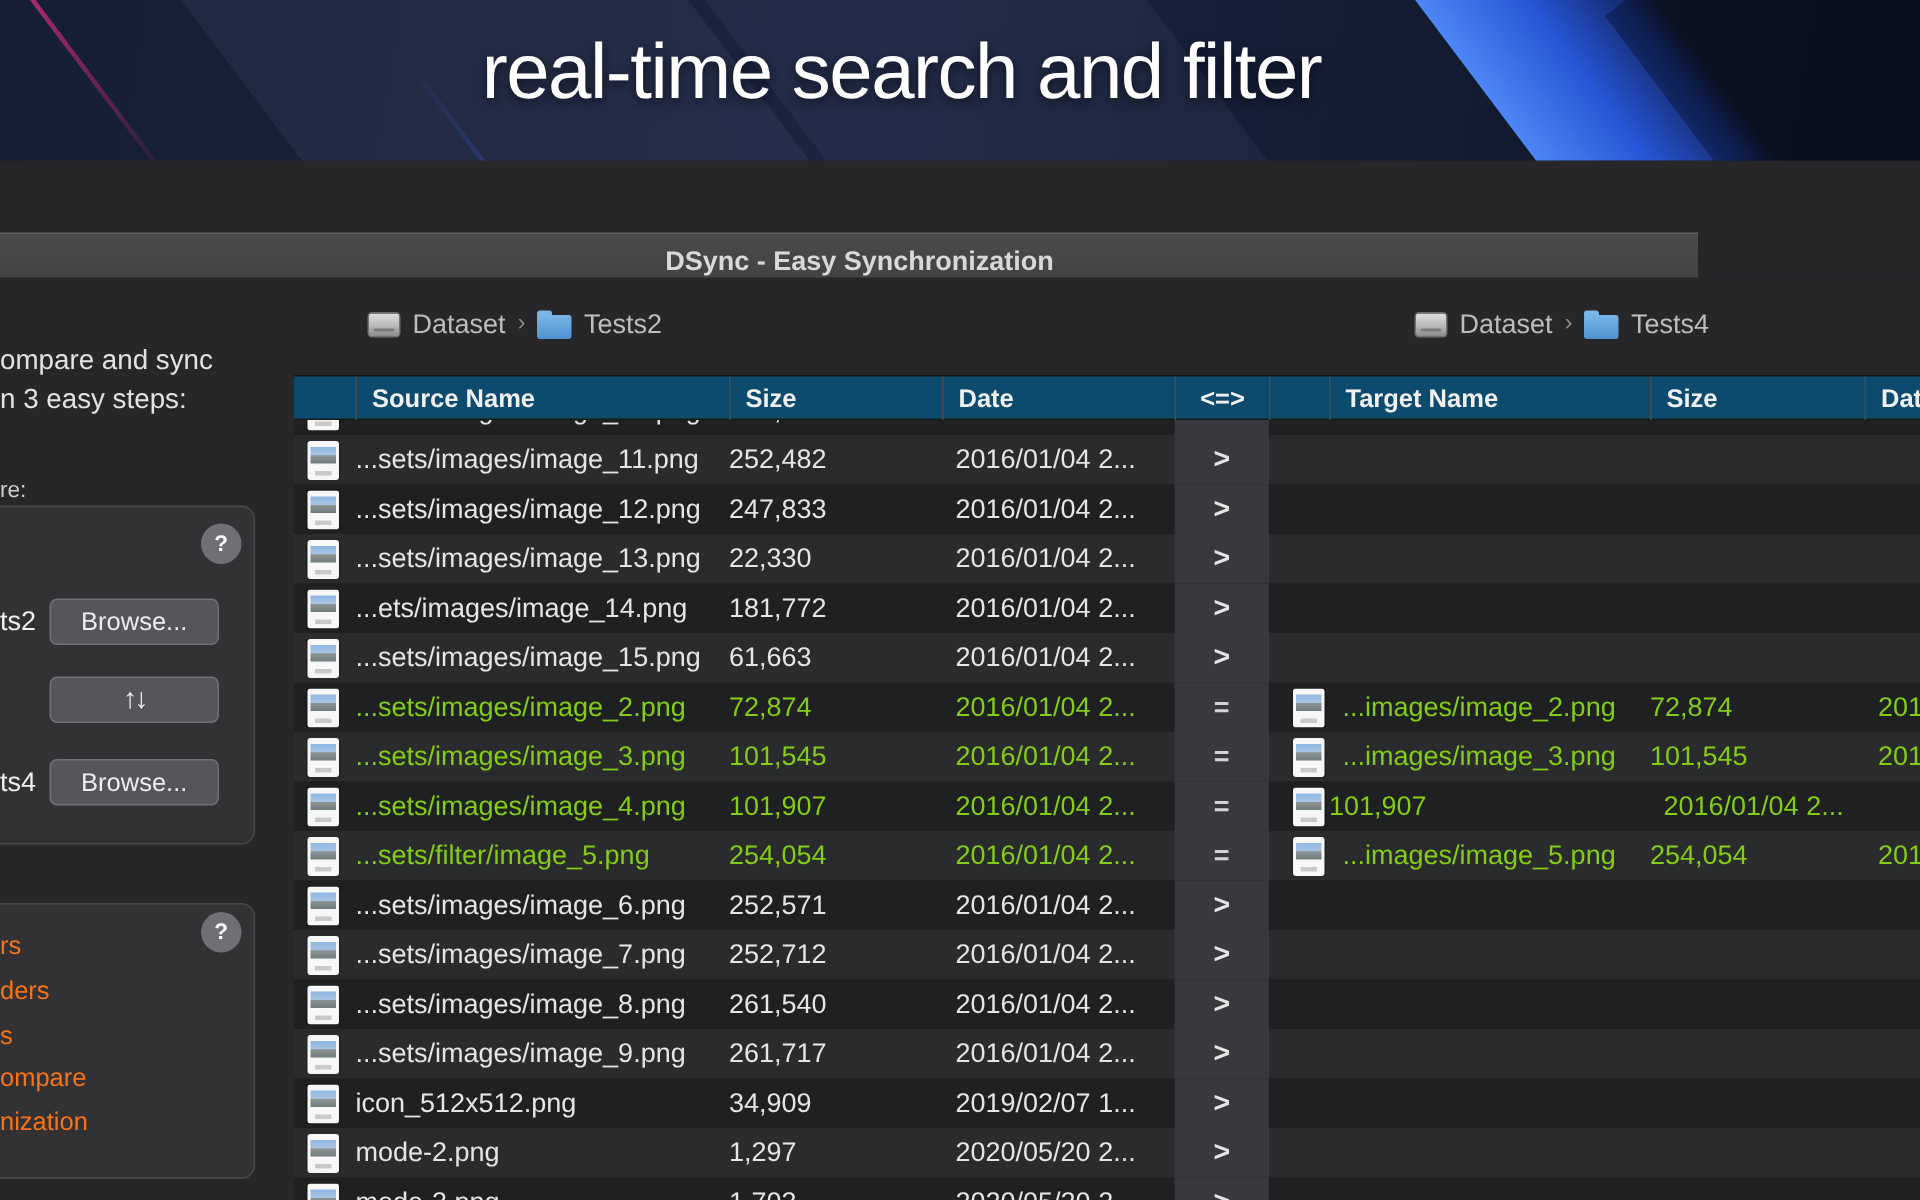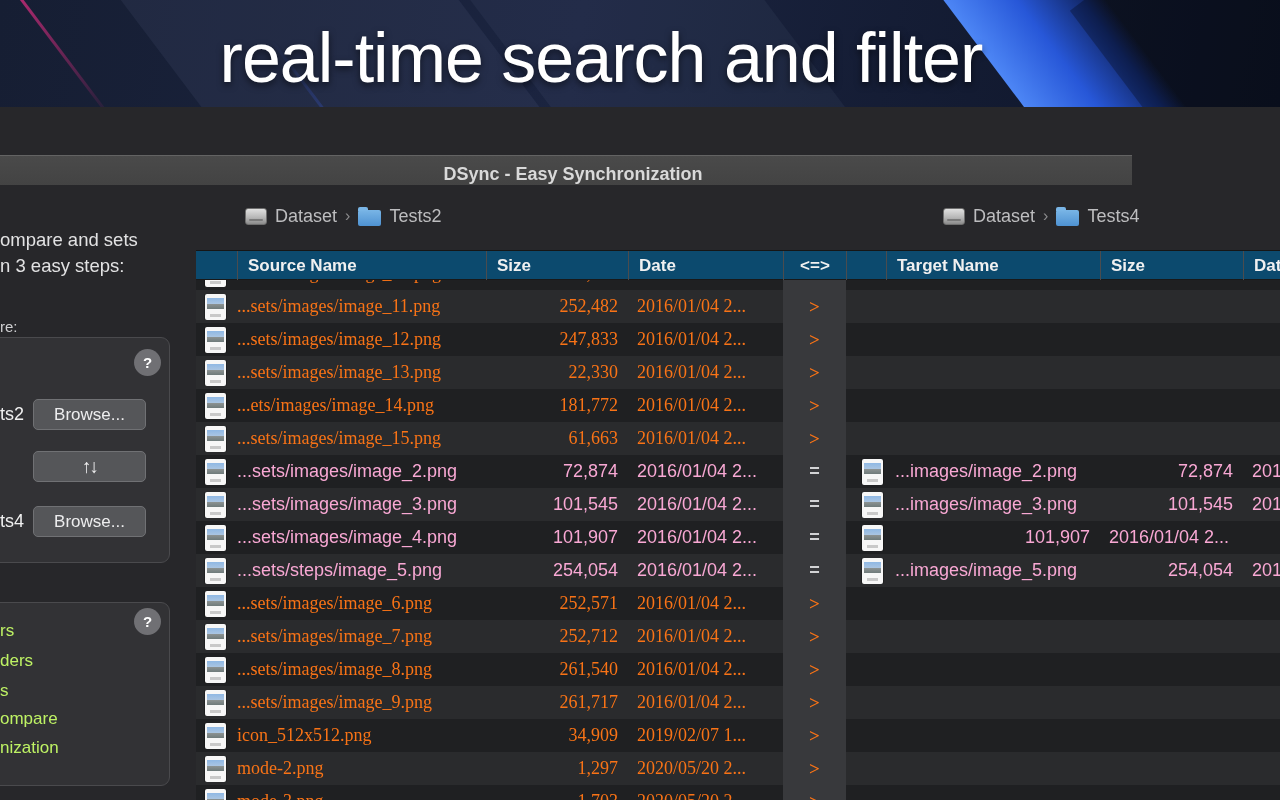--- a/index.html
+++ b/index.html
@@ -15,21 +15,21 @@
   .stripe.s1 { left:200px; top:-150px; width:270px; height:420px; background:rgba(165,185,225,0.07); }
   .stripe.s2 { left:545px; top:-150px; width:235px; height:420px; background:rgba(165,185,225,0.06); }
   .stripe.blue { left:1005px; top:-160px; width:130px; height:440px;
                  background:linear-gradient(90deg,#4d86f5 0%,#2757d8 45%,#132a6e 85%,rgba(10,18,45,0)); }
   .stripe.dark-r { left:1160px; top:-160px; width:420px; height:440px; background:rgba(0,0,0,0.28); }
   .stripe.magenta { left:58px; top:-40px; width:3px; height:180px;
                     background:linear-gradient(rgba(225,45,130,0.85), rgba(225,45,130,0)); }
   .stripe.faintblue { left:330px; top:20px; width:3px; height:200px;
                       background:linear-gradient(rgba(60,95,230,0), rgba(60,95,230,0.6)); }
   .banner h1 { position:absolute; left:0; top:18px; width:1202px; text-align:center;
-               color:#fff; font-size:70px; font-weight:500; letter-spacing:-1px;
+               color:#fff; font-size:52px; font-weight:500; letter-spacing:-1px;
                text-shadow:0 3px 7px rgba(0,0,0,0.55); }
 
   
   .chrome { position:absolute; left:0; top:107px; width:1132px; height:78px;
             background:linear-gradient(#4a4a4a,#383838);
             border-top:1px solid #636363; border-bottom:1px solid #1d1d1d;margin-top:48px; }
   .win-title { position:absolute; left:0; top:8px; width:1146px; text-align:center;
                color:#d9d9d9; font-size:18px; font-weight:700; }
   .search-field { position:absolute; left:183px; top:39px; width:485px; height:31px;
                   background:#47484a; border:2px solid #8f9092; border-radius:10px;
@@ -74,26 +74,26 @@
   .hcell.pad { padding-left:10px; }
   .hcell.center { text-align:center; }
 
   .rows { position:absolute; left:196px; top:95px; width:1084px; height:520px; overflow:hidden; }
   .row { height:33px; align-items:center; font-size:18px; white-space:nowrap; cursor:default; }
   .row:first-child { margin-top:-23px; }
   .row.dark { background:#1f2022; } .row.light { background:#2a2b2d; }
   .cell { overflow:hidden; white-space:nowrap; }
   .c-icon { padding-left:9px; } .c-ticon { padding-left:16px; }
   .c-name { padding-left:0; } .c-tname { padding-left:9px; }
-  .c-size { text-align:right; padding-right:10px; }
+  .c-size { text-align:left; padding-right:10px; }
   .c-date { padding-left:9px; }
   .c-status { background:#38393c; height:33px; line-height:33px; text-align:center;
               font-weight:800; font-size:19px; cursor:pointer; }
-  .row.diff .c-src, .row.diff .c-status { color:#f97316;font-family:Liberation Serif, serif; }
-  .row.eq .c-src, .row.eq .c-tgt { color:#f9a8d4; }
+  .row.diff .c-src, .row.diff .c-status { color:#e5e5e5; }
+  .row.eq .c-src, .row.eq .c-tgt { color:#84cc16; }
   .row.eq .c-status { color:#d2d3d5; font-size:18px; }
 
   .ficon { display:inline-block; width:21px; height:26px; background:#f7f7f7; border-radius:2px;
            position:relative; vertical-align:middle; box-shadow:0 0 0 1px rgba(0,0,0,0.25); }
   .ficon::before { content:""; position:absolute; left:2px; right:2px; top:4px; height:11px;
                    background:linear-gradient(180deg,#8fb8e4 0%,#a8c4e2 50%,#8e9494 52%,#6f7b7b 100%); }
   .ficon::after { content:""; position:absolute; left:5px; right:5px; bottom:3px; height:3px;
                   background:#c9c9c9; }
 
   
@@ -105,21 +105,21 @@
   .help-btn { position:absolute; left:134px; width:27px; height:27px; border-radius:50%;
               background:#707074; color:#fff; font-size:15px; font-weight:700;
               text-align:center; line-height:27px; cursor:pointer; }
   .help-btn.h1 { top:164px; } .help-btn.h2 { top:423px; }
   .side-btn { position:absolute; left:33px; width:113px; height:31px;
               background:#555659; border:1px solid #707174; border-radius:5px;
               color:#ededee; font-size:17px; text-align:center; line-height:29px; cursor:pointer; }
   .btn-browse1 { top:214px; } .btn-swap { top:266px; font-size:19px; letter-spacing:-2px; }
   .btn-browse2 { top:321px; }
   .path-frag { position:absolute; left:0; color:#f0f0f0; font-size:18px; }
-  .opt-line { position:absolute; left:0; color:#bef264; font-size:17px; cursor:pointer; }
+  .opt-line { position:absolute; left:0; color:#f97316; font-size:17px; cursor:pointer; }
 </style>
 </head>
 <body>
 
 <div class="screen">
 
   <div class="banner">
     <div class="stripe s1"></div>
     <div class="stripe s2"></div>
     <div class="stripe blue"></div>
@@ -270,21 +270,21 @@
     <span class="cell c-src c-name">...sets/images/image_4.png</span>
     <span class="cell c-src c-size">101,907</span>
     <span class="cell c-src c-date">2016/01/04 2...</span>
     <span class="cell c-status">=</span>
     <span class="cell c-ticon"><span class="ficon t-icon"></span></span>
     <span class="cell c-tgt c-size">101,907</span>
     <span class="cell c-tgt c-date">2016/01/04 2...</span>
   </div>
         <div class="row grid-cols light eq">
     <span class="cell c-icon"><span class="ficon"></span></span>
-    <span class="cell c-src c-name">...sets/steps/image_5.png</span>
+    <span class="cell c-src c-name">...sets/filter/image_5.png</span>
     <span class="cell c-src c-size">254,054</span>
     <span class="cell c-src c-date">2016/01/04 2...</span>
     <span class="cell c-status">=</span>
     <span class="cell c-ticon"><span class="ficon t-icon"></span></span>
     <span class="cell c-tgt c-tname">...images/image_5.png</span>
     <span class="cell c-tgt c-size">254,054</span>
     <span class="cell c-tgt c-date">2016/01/04 2...</span>
   </div>
         <div class="row grid-cols dark diff">
     <span class="cell c-icon"><span class="ficon"></span></span>
@@ -358,21 +358,21 @@
     <span class="cell c-src c-size">1,703</span>
     <span class="cell c-src c-date">2020/05/20 2...</span>
     <span class="cell c-status">&gt;</span>
     <span class="cell c-ticon"><span class="ficon t-icon" style="visibility: hidden;"></span></span>
     <span class="cell c-tgt c-tname"></span>
     <span class="cell c-tgt c-size"></span>
     <span class="cell c-tgt c-date"></span>
   </div>
       </div>
 
-    <div class="sb-text" style="top:44px;">ompare and sets</div>
+    <div class="sb-text" style="top:44px;">ompare and sync</div>
     <div class="sb-text" style="top:70px;">n 3 easy steps:</div>
     <div class="sb-small" style="top:133px;">re:</div>
 
     <div class="panel p1"></div>
     <div class="help-btn h1">?</div>
     <div class="path-frag" style="top:219px;">ts2</div>
     <div class="side-btn btn-browse1">Browse...</div>
     <div class="side-btn btn-swap">↑↓</div>
     <div class="path-frag" style="top:326px;">ts4</div>
     <div class="side-btn btn-browse2">Browse...</div>

